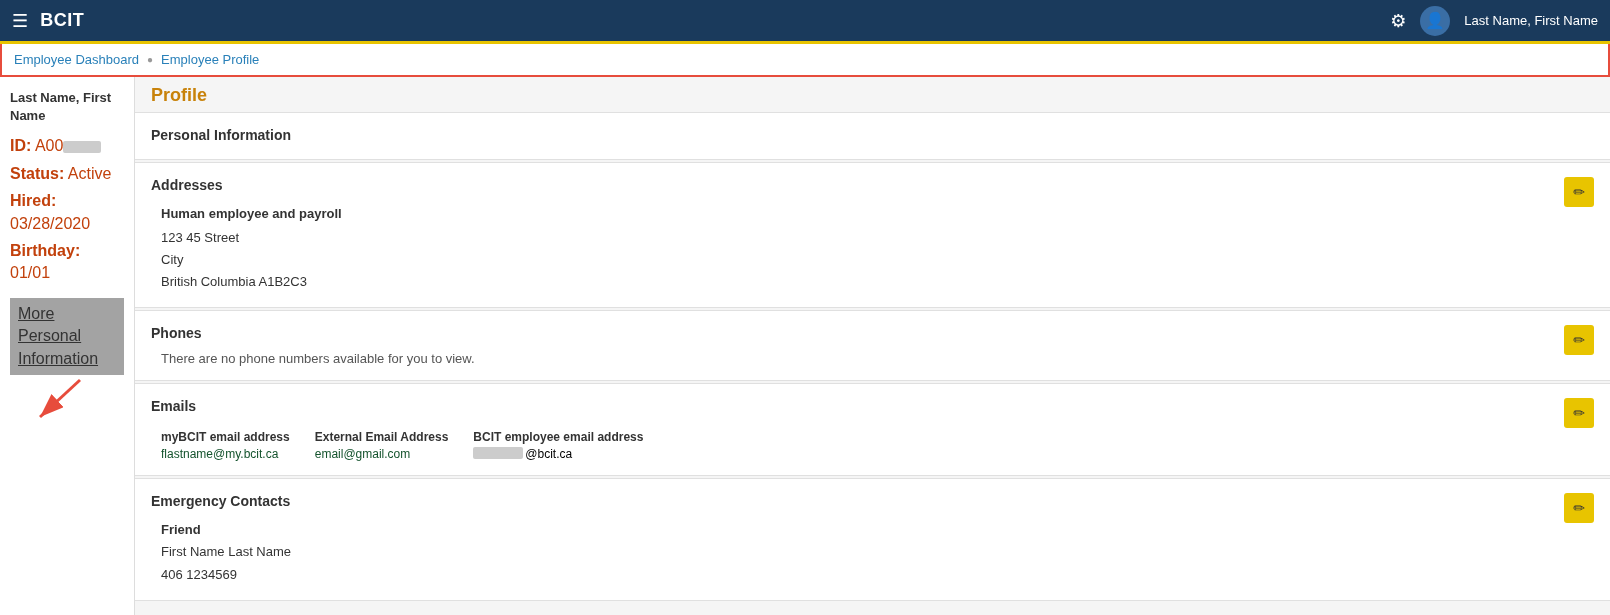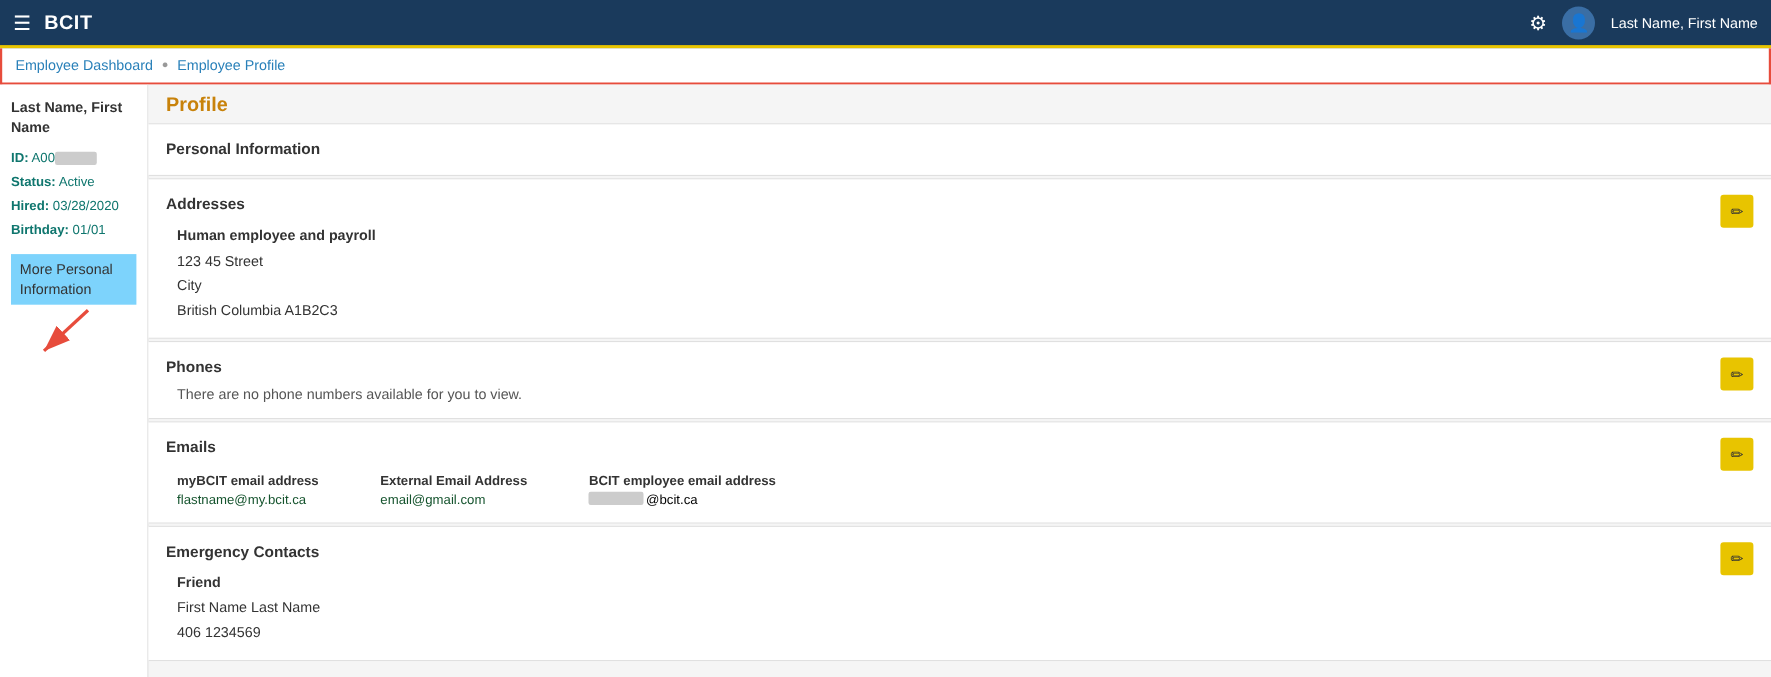--- a/index.html
+++ b/index.html
@@ -99,39 +99,40 @@
       padding: 12px 10px;
     }
     .sidebar-name {
       font-size: 13px;
       font-weight: bold;
       color: #333;
       margin-bottom: 10px;
       line-height: 1.4;
     }
     .sidebar-field {
-      font-size: 12px;
-      color: #0f766e;
+      font-size: 16px;
+      color: #c2410c;
       margin-bottom: 5px;
       line-height: 1.4;
     }
     .sidebar-field span.label {
       font-weight: bold;
     }
     .sidebar-more-info {
-      background: #7dd3fc;
+      background: #a3a3a3;
       padding: 5px 8px;
-      font-size: 13px;
+      font-size: 16px;
       color: #333;
       cursor: pointer;
       margin-top: 8px;
       line-height: 1.4;
       position: relative;
       display: inline-block;
       width: 100%;
+      text-decoration: underline;
     }
 
     
     .content {
       flex: 1;
       padding: 0 0 20px 0;
     }
 
     .page-title {
       font-size: 18px;
@@ -187,21 +188,21 @@
 
     .phone-text {
       font-size: 13px;
       color: #555;
       padding-left: 10px;
       margin-top: 4px;
     }
 
     .emails-grid {
       display: flex;
-      gap: 56px;
+      gap: 25px;
       padding-left: 10px;
       margin-top: 16px;
     }
     .email-item {
       display: flex;
       flex-direction: column;
       gap: 3px;
     }
     .email-label {
       font-size: 12px;

